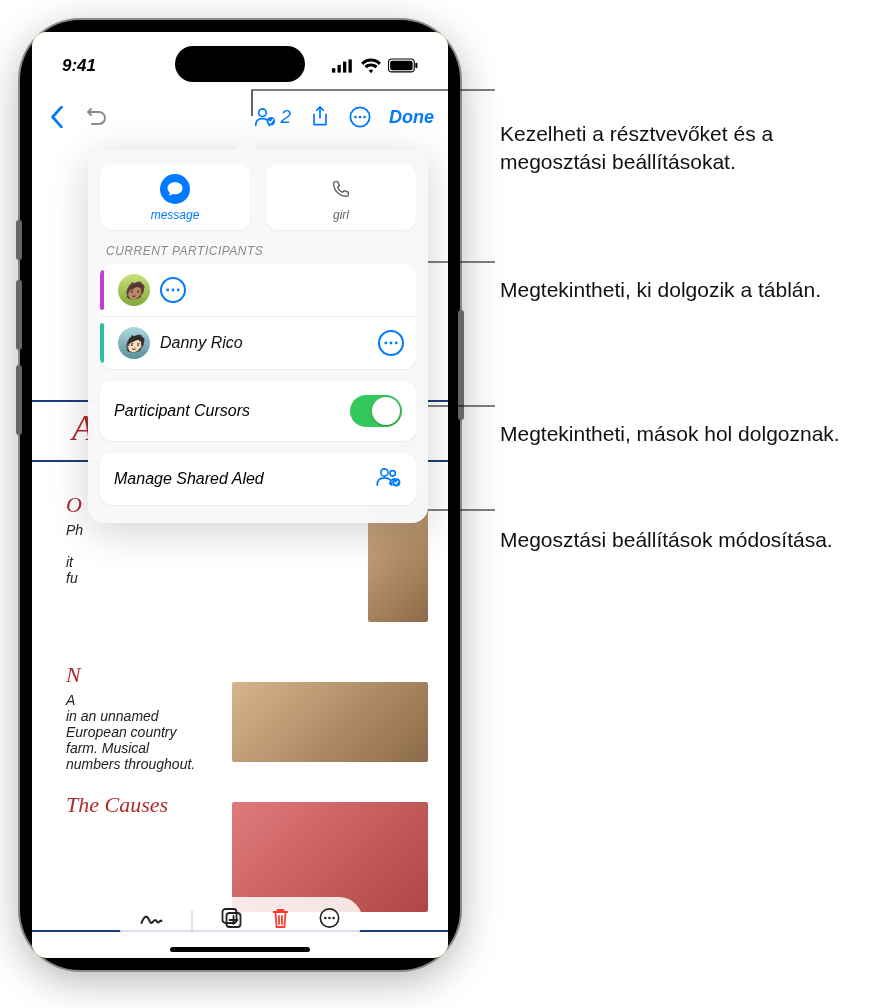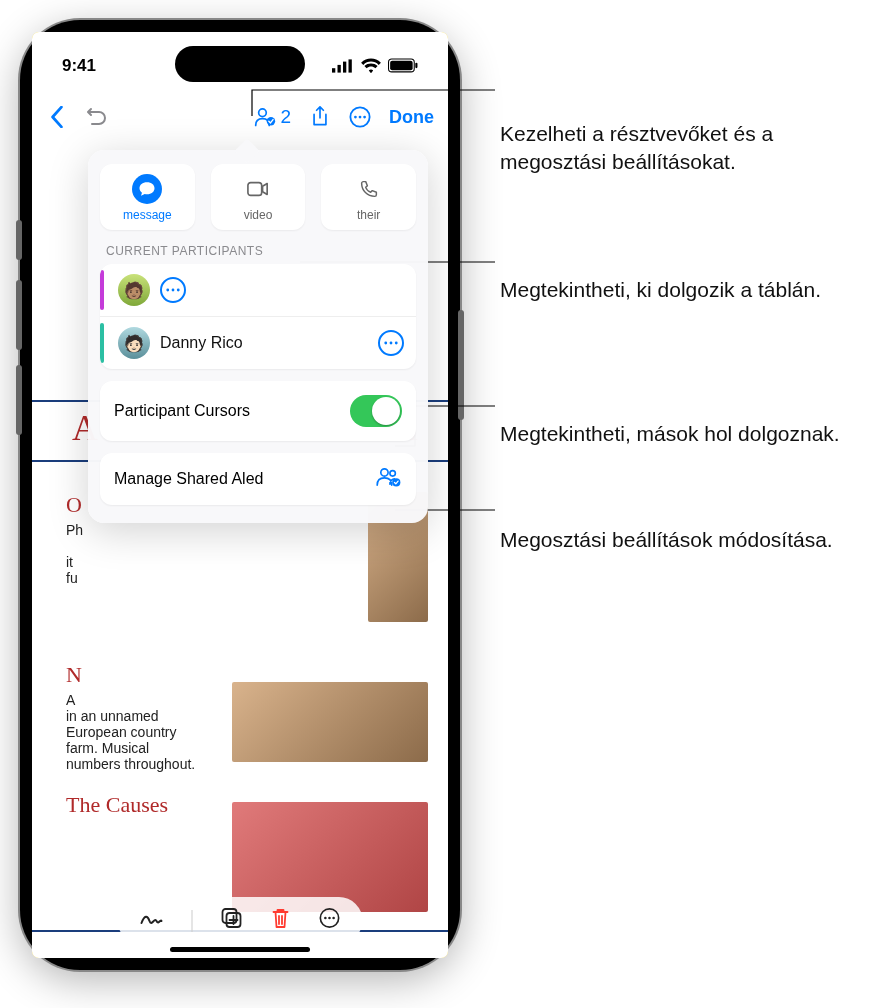--- a/index.html
+++ b/index.html
@@ -28,23 +28,24 @@
     border-radius:3px;
   }
   .side-button.right { right:-4px; top:290px; width:6px; height:110px; }
   .side-button.left1 { left:-4px; top:200px; width:6px; height:40px; }
   .side-button.left2 { left:-4px; top:260px; width:6px; height:70px; }
   .side-button.left3 { left:-4px; top:345px; width:6px; height:70px; }
   .screen {
     width: 100%;
     height: 100%;
     background: #fde047;
-    border-radius: 7px;
+    border-radius: 15px;
     overflow: hidden;
     position: relative;
+    font-style: italic;
   }
   .notch {
     position: absolute;
     top: 14px;
     left: 50%;
     transform: translateX(-50%);
     width: 130px;
     height: 36px;
     background: #000;
     border-radius: 20px;
@@ -325,34 +326,25 @@
         <div class="comm-btn active">
           <div class="comm-icon">
             <svg viewBox="0 0 24 24" width="18" height="18">
                 <path d="M12 3 C6 3 2 6.5 2 11 C2 13.5 3.3 15.6 5.3 17 L4 21 L9 18.7 C10 18.9 11 19 12 19 C18 19 22 15.5 22 11 C22 6.5 18 3 12 3 Z" fill="#fff"></path>
               </svg>
           </div>
           <div class="comm-label">message</div>
         </div>
         <div class="comm-btn">
           <div class="comm-icon">
-            <svg viewBox="0 0 24 16" width="22" height="16">
-                <rect x="1" y="1" width="15" height="14" rx="3" fill="none" stroke="#666" stroke-width="1.8"></rect>
-                <path d="M17 5 L22 2 V14 L17 11 Z" fill="none" stroke="#666" stroke-width="1.8" stroke-linejoin="round"></path>
-              </svg>
-          </div>
-          <div class="comm-label">video</div>
-        </div>
-        <div class="comm-btn">
-          <div class="comm-icon">
             <svg viewBox="0 0 22 22" width="18" height="18">
                 <path d="M4 2 C3 2 2 3 2 4 C2 13 9 20 18 20 C19 20 20 19 20 18 L20 15 L15 13 L13 15 C10 14 8 12 7 9 L9 7 L7 2 Z" fill="none" stroke="#666" stroke-width="1.8" stroke-linejoin="round"></path>
               </svg>
           </div>
-          <div class="comm-label">their</div>
+          <div class="comm-label">girl</div>
         </div>
       </div>
 
       <div class="section-label">CURRENT PARTICIPANTS</div>
 
       <div class="card">
         <div class="participant">
           <div class="p-color" style="background:#c43bd9"></div>
           <div class="avatar" style="background:linear-gradient(#c9e27a,#7fa839)">🧑🏽</div>
           <div class="p-more">

